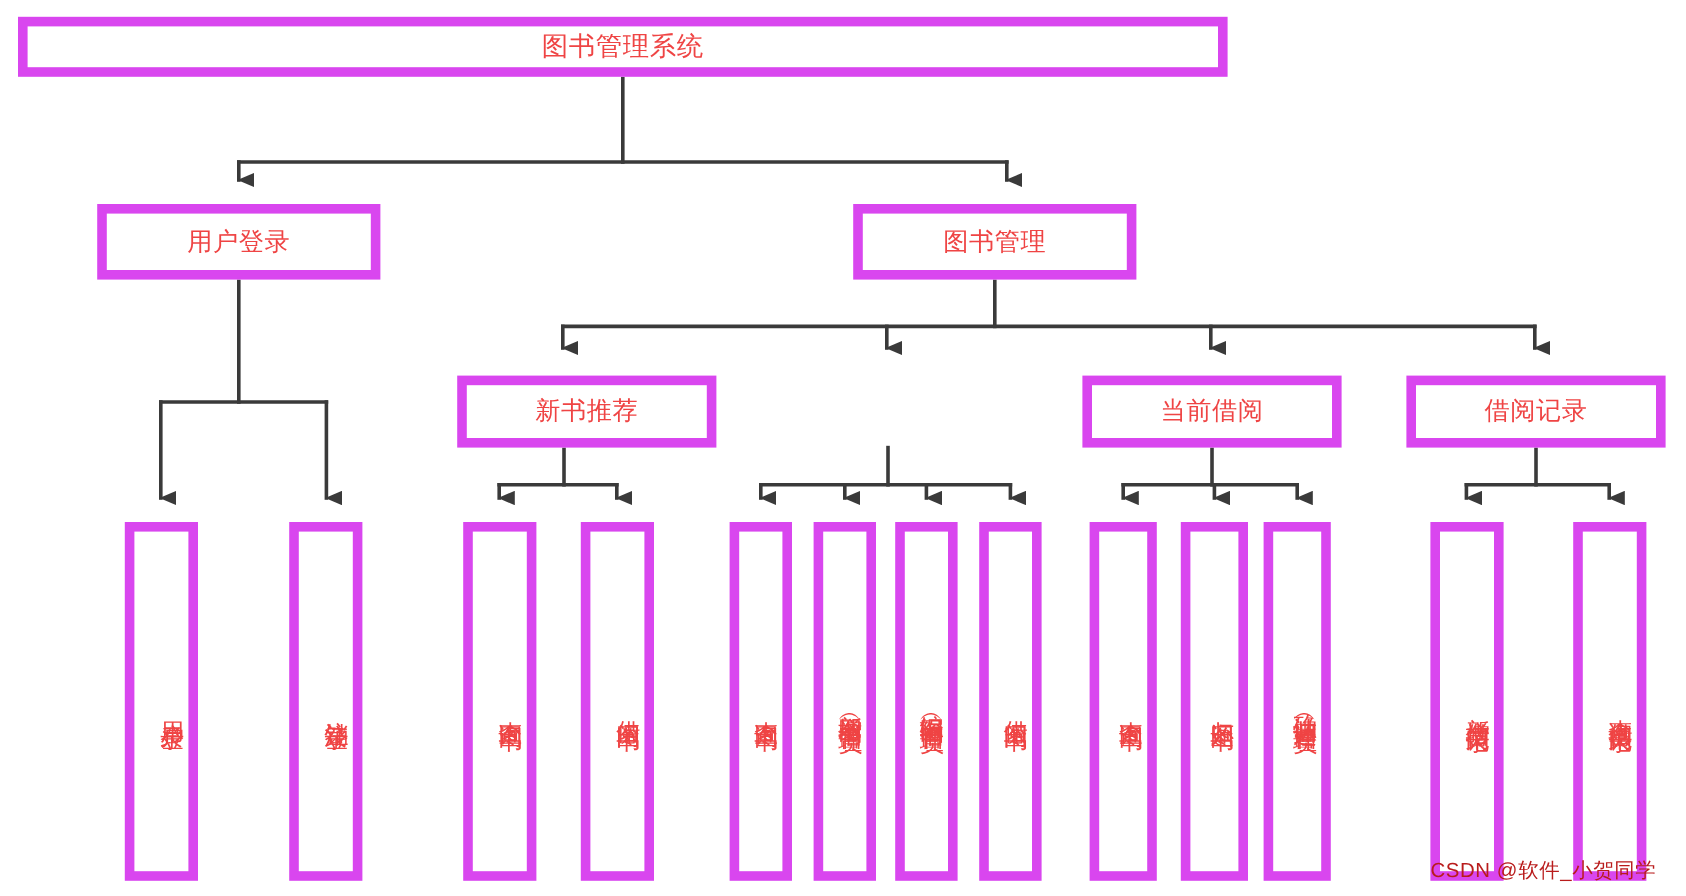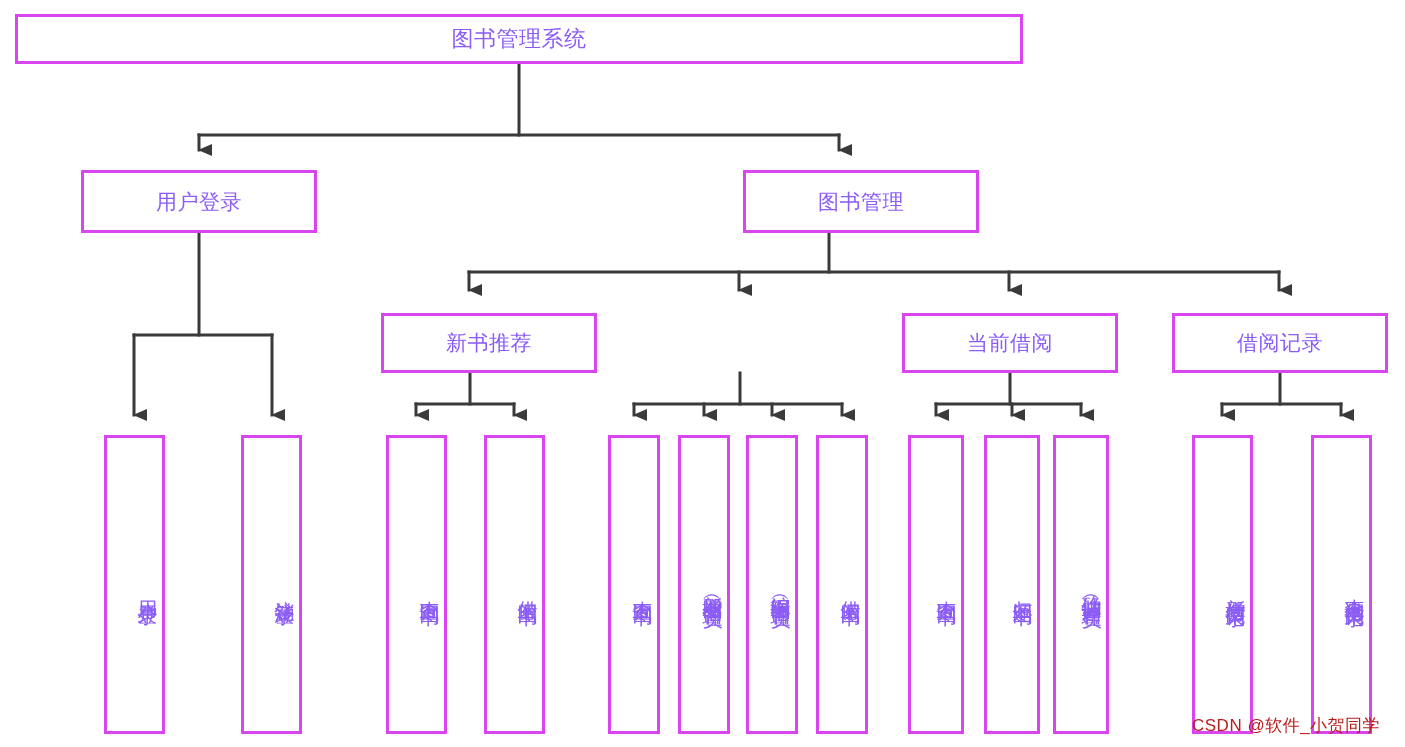--- a/index.html
+++ b/index.html
@@ -21,26 +21,26 @@
     position: absolute;
     left: 0;
     top: 0;
     width: 1405px;
     height: 747px;
     pointer-events: none;
   }
   .node {
     position: absolute;
     box-sizing: border-box;
-    border: 3px solid #d946ef;
+    border: 8px solid #d946ef;
     background: #ffffff;
     display: flex;
     align-items: center;
     justify-content: center;
-    color: #8b5cf6;
+    color: #ef4444;
   }
   .node.horiz {
     font-size: 21px;
     letter-spacing: 0.5px;
     line-height: 1.2;
   }
   .node.root {
     font-size: 22px;
   }
   .node.vert {
@@ -113,21 +113,21 @@
       <path d="M 1280 373 L 1280 404"></path>
       <path d="M 1222 404 L 1341 404"></path>
       <path d="M 1222 404 L 1222 415" marker-end="url(#arrow)"></path>
       <path d="M 1341 404 L 1341 415" marker-end="url(#arrow)"></path>
     </g>
   </svg>
 
   <div class="node horiz root" style="left: 15px; top: 14px; width: 1008px; height: 50px;">图书管理系统</div>
 
   <div class="node horiz" style="left: 81px; top: 170px; width: 236px; height: 63px;">用户登录</div>
-  <div class="node horiz" style="left: 711px; top: 170px; width: 236px; height: 63px; margin-left: 32px;">图书管理</div>
+  <div class="node horiz" style="left: 711px; top: 170px; width: 236px; height: 63px;">图书管理</div>
 
   <div class="node horiz" style="left: 362px; top: 313px; width: 216px; height: 60px; margin-left: 19px;">新书推荐</div>
   <div class="node horiz" style="left: 902px; top: 313px; width: 216px; height: 60px;">当前借阅</div>
   <div class="node horiz" style="left: 1172px; top: 313px; width: 216px; height: 60px;">借阅记录</div>
 
   <div class="node vert" style="left: 104px; top: 435px; width: 61px; height: 299px;">用户登录</div>
   <div class="node vert" style="left: 241px; top: 435px; width: 61px; height: 299px;">注销登录</div>
   <div class="node vert" style="left: 386px; top: 435px; width: 61px; height: 299px;">查询图书</div>
   <div class="node vert" style="left: 484px; top: 435px; width: 61px; height: 299px;">借阅图书</div>
   <div class="node vert" style="left: 608px; top: 435px; width: 52px; height: 299px;">查询图书</div>

